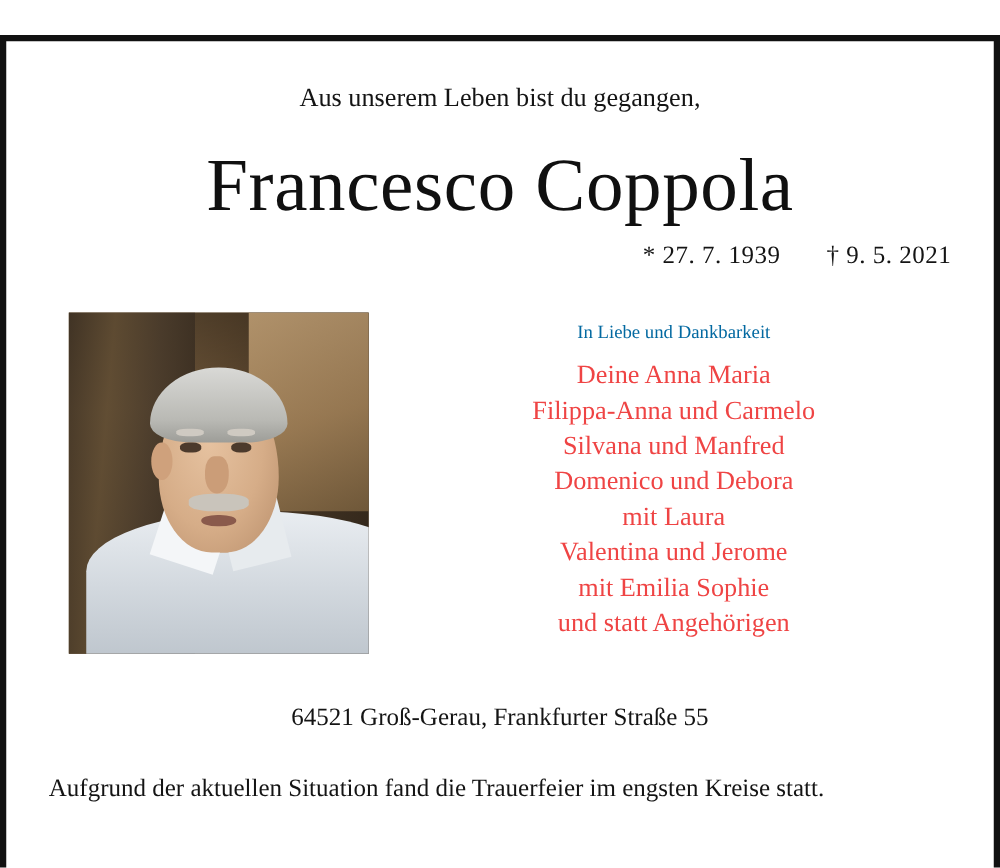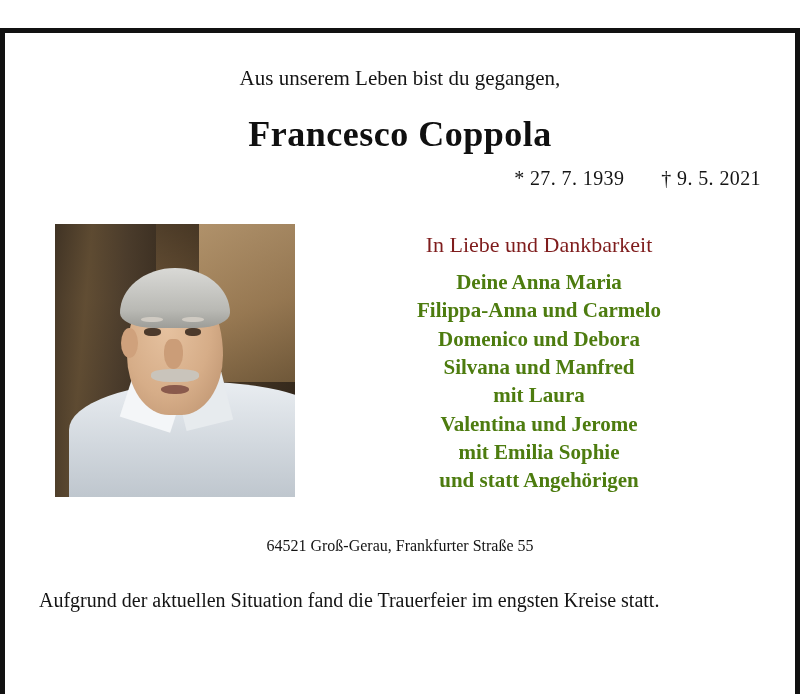--- a/index.html
+++ b/index.html
@@ -37,22 +37,22 @@
     font-size: 21px;
     line-height: 1.45;
     color: #141414;
     margin-top: 6px;
   }
   .verse div {
     white-space: nowrap;
   }
   .name {
     text-align: center;
-    font-size: 36px;
-    font-weight: bold;
+    font-size: 60px;
+    font-weight: normal;
     letter-spacing: 0.5px;
     color: #101010;
     margin-top: 22px;
     line-height: 1.1;
   }
   .dates {
     text-align: right;
     font-size: 20px;
     color: #141414;
     margin-top: 12px;
@@ -207,34 +207,34 @@
     border-radius: 45%;
   }
   .text-col {
     flex: 1 1 auto;
     text-align: center;
     padding-left: 26px;
     padding-right: 4px;
     padding-top: 8px;
   }
   .dedication {
-    font-size: 22px;
-    color: #7f1d1d;
+    font-size: 15px;
+    color: #0369a1;
     margin-bottom: 10px;
   }
   .family-line {
     font-size: 21px;
-    font-weight: bold;
-    color: #4d7c0f;
+    font-weight: normal;
+    color: #ef4444;
     line-height: 1.35;
     white-space: nowrap;
   }
   .address {
     text-align: center;
-    font-size: 16px;
+    font-size: 20px;
     color: #141414;
     margin-top: 40px;
   }
   .footer-note {
     font-size: 20px;
     color: #141414;
     margin-top: 34px;
   }
 </style>
 </head>
@@ -274,22 +274,22 @@
         <div class="eye-r"></div>
         <div class="nose"></div>
         <div class="mustache"></div>
         <div class="mouth"></div>
       </div>
 
       <div class="text-col">
         <div class="dedication">In Liebe und Dankbarkeit</div>
         <div class="family-line">Deine Anna Maria</div>
         <div class="family-line">Filippa-Anna und Carmelo</div>
+        <div class="family-line">Silvana und Manfred</div>
         <div class="family-line">Domenico und Debora</div>
-        <div class="family-line">Silvana und Manfred</div>
         <div class="family-line">mit Laura</div>
         <div class="family-line">Valentina und Jerome</div>
         <div class="family-line">mit Emilia Sophie</div>
         <div class="family-line">und statt Angehörigen</div>
       </div>
 
     </div>
 
     <div class="address">64521 Groß-Gerau, Frankfurter Straße 55</div>
 

